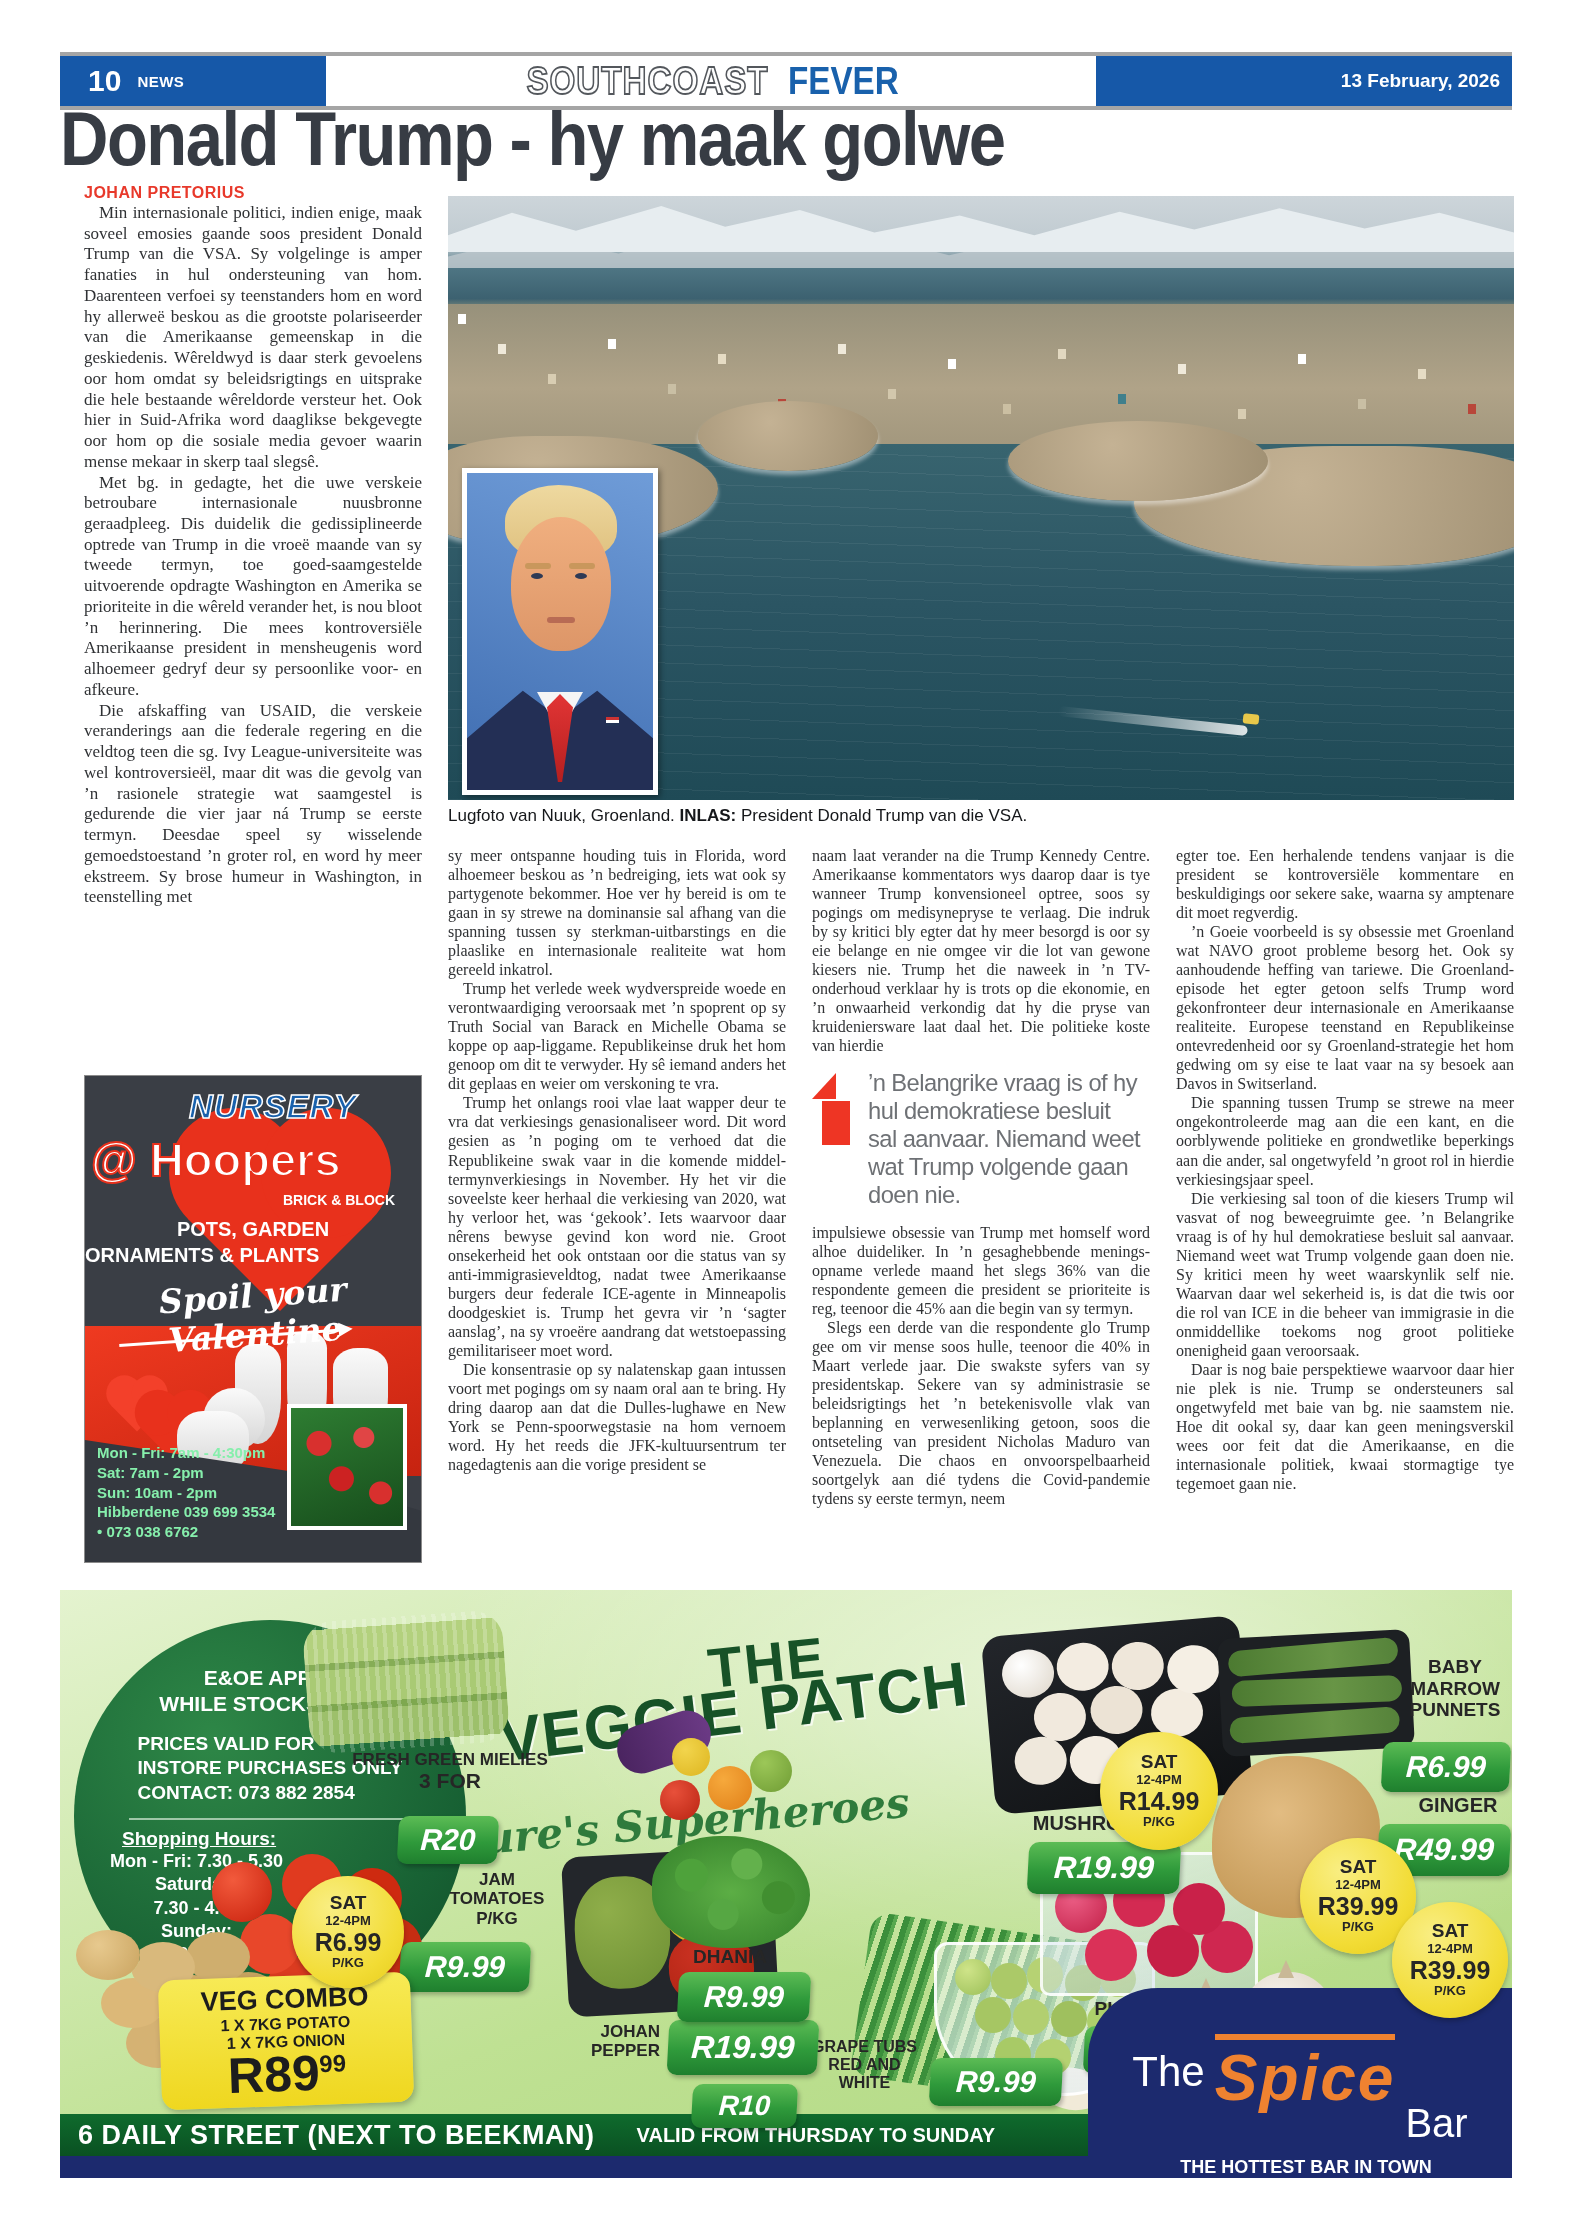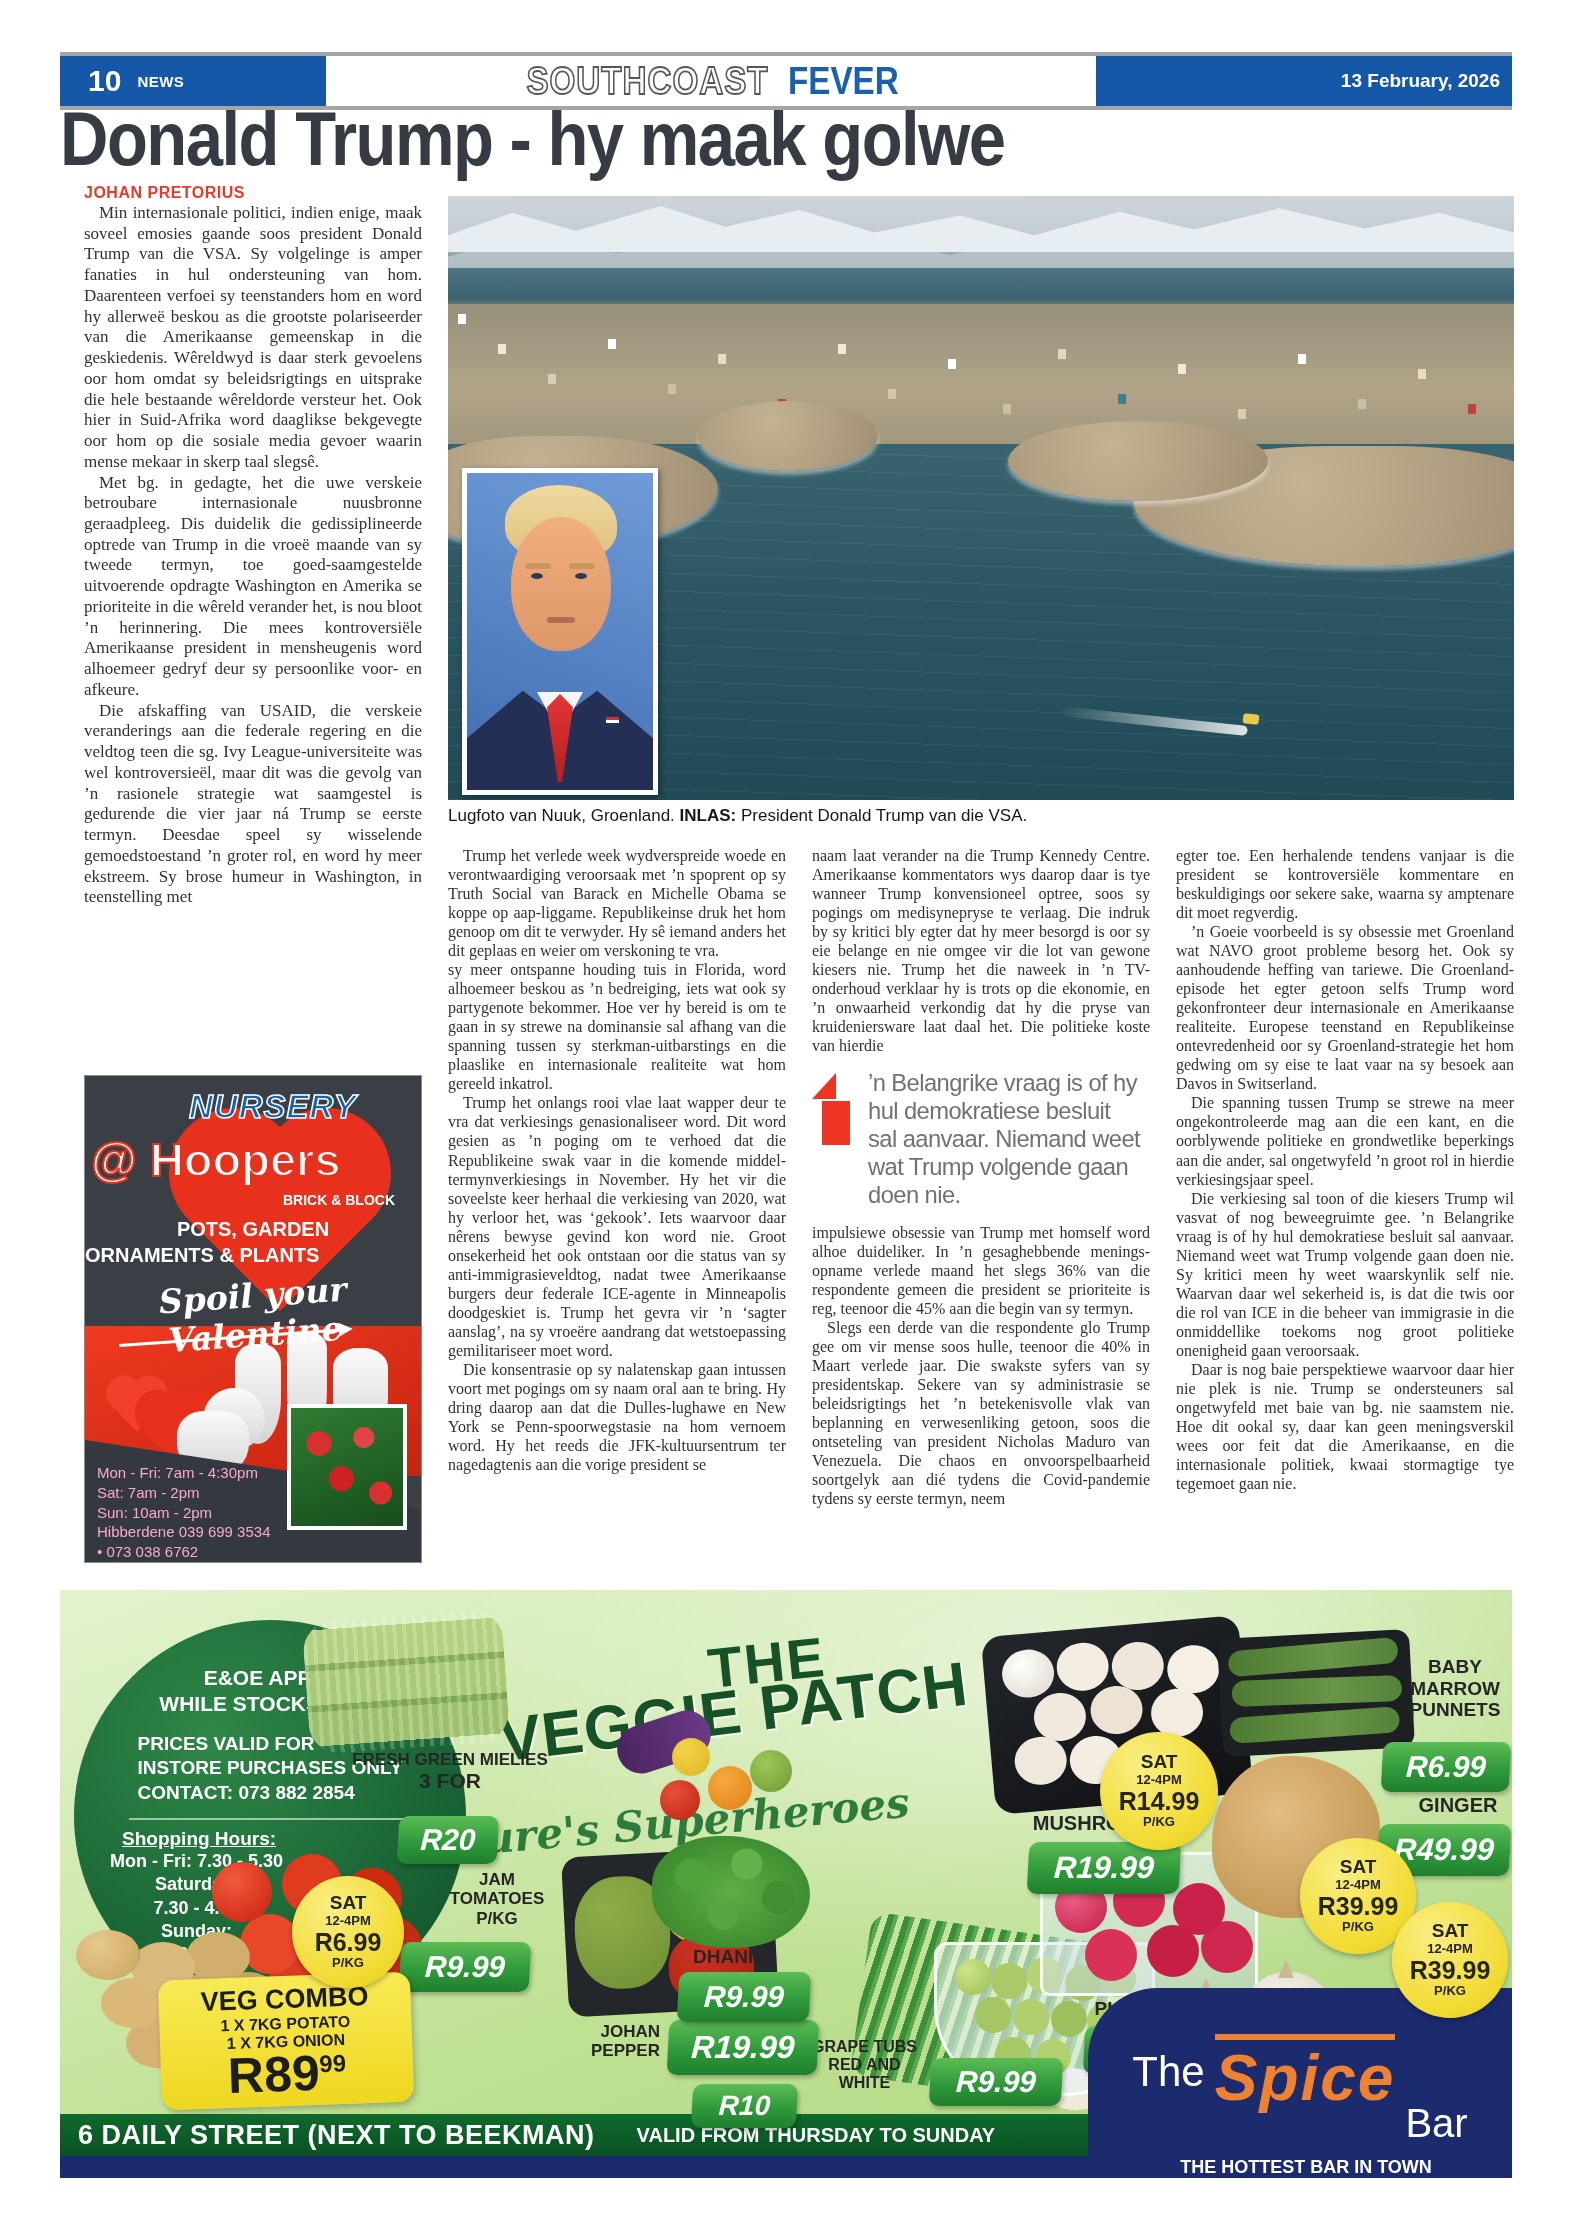--- a/index.html
+++ b/index.html
@@ -85,21 +85,21 @@
   .na-arrow{position:absolute;left:34px;top:260px;width:230px;height:3px;background:#fff;transform:rotate(-4deg);z-index:3}
   .na-arrow::after{content:"";position:absolute;right:-4px;top:-6px;border-left:14px solid #fff;border-top:7px solid transparent;border-bottom:7px solid transparent}
   .pot{position:absolute;background:linear-gradient(180deg,#fafafa,#d5d5d5);z-index:2}
   .pt1{left:150px;top:268px;width:46px;height:100px;border-radius:40% 40% 50% 50%/20% 20% 45% 45%}
   .pt2{left:202px;top:255px;width:40px;height:115px;border-radius:50% 50% 45% 45%/15% 15% 50% 50%}
   .pt3{left:248px;top:272px;width:55px;height:98px;border-radius:45%/20% 20% 50% 50%}
   .pt4{left:118px;top:312px;width:62px;height:62px;border-radius:50%}
   .pt5{left:92px;top:335px;width:72px;height:66px;border-radius:40% 40% 55% 55%}
   .na-flowers{position:absolute;right:14px;top:328px;width:112px;height:118px;border:4px solid #fff;z-index:4;background:radial-gradient(circle at 25% 30%,#d8302e 12px,transparent 13px),radial-gradient(circle at 65% 25%,#e04545 10px,transparent 11px),radial-gradient(circle at 45% 60%,#cc2222 12px,transparent 13px),radial-gradient(circle at 80% 72%,#d8302e 11px,transparent 12px),linear-gradient(160deg,#2e7d32,#174d1c)}
   .na-bottom{position:absolute;left:0;bottom:0;width:100%;height:122px;background:#34383f;clip-path:polygon(0 0,62% 26%,100% 58%,100% 100%,0 100%);z-index:3}
-  .na-hours{position:absolute;left:12px;bottom:0;color:#f9a8d4;font-weight:400;font-size:15px;line-height:1.32;z-index:5}
+  .na-hours{position:absolute;left:12px;bottom:20px;color:#86efac;font-weight:700;font-size:15px;line-height:1.32;z-index:5}
 
   
   .veggie{position:absolute;left:60px;top:1590px;width:1452px;height:588px;overflow:hidden;background:radial-gradient(ellipse at 70% 15%,rgba(255,255,255,.55),transparent 45%),linear-gradient(160deg,#e4f3cf,#bfe193 55%,#aed780)}
   .vg-circle{position:absolute;left:14px;top:30px;width:392px;height:392px;border-radius:50%;background:radial-gradient(circle at 35% 30%,#2e8747,#176033 70%,#104d27);color:#fff;display:flex;flex-direction:column;align-items:center;justify-content:center;text-align:center;padding:0 36px;box-sizing:border-box;z-index:1}
   .vg-eoe{font-size:21px;font-weight:800;line-height:1.25}
   .vg-valid{margin-top:14px;font-size:19px;font-weight:800;line-height:1.3;text-align:left}
   .vg-hr{width:88%;height:2px;background:#9fc7a8;margin:12px 0 8px}
   .vg-hourstitle{font-size:19px;font-weight:800;text-decoration:underline;align-self:flex-start;margin-left:12px}
   .vg-hours{font-size:18px;font-weight:700;line-height:1.3;text-align:center;align-self:flex-start;margin-left:0}
   .vg-the{position:absolute;left:648px;top:40px;font-size:56px;font-weight:900;color:#175227;transform:rotate(-6deg);letter-spacing:2px;z-index:2}
@@ -215,22 +215,22 @@
       <div class="tr-tie"></div>
       <div class="tr-pin"></div>
     </div>
   </figure>
 
   <div class="caption">
     <span>Lugfoto van Nuuk, Groenland. </span><b>INLAS:</b><span> President Donald Trump van die VSA.</span>
   </div>
 
   <div class="bodycol c2 serif">
+    <p class="jp">sy meer ontspanne houding tuis in Florida, word alhoemeer beskou as ’n bedreiging, iets wat ook sy partygenote bekommer. Hoe ver hy bereid is om te gaan in sy strewe na dominansie sal afhang van die spanning tussen sy sterkman-uitbarstings en die plaaslike en internasionale realiteite wat hom gereeld inkatrol.</p>
     <p class="jp ind">Trump het verlede week wydverspreide woede en verontwaardiging veroorsaak met ’n spoprent op sy Truth Social van Barack en Michelle Obama se koppe op aap-liggame. Republikeinse druk het hom genoop om dit te verwyder. Hy sê iemand anders het dit geplaas en weier om verskoning te vra.</p>
-    <p class="jp">sy meer ontspanne houding tuis in Florida, word alhoemeer beskou as ’n bedreiging, iets wat ook sy partygenote bekommer. Hoe ver hy bereid is om te gaan in sy strewe na dominansie sal afhang van die spanning tussen sy sterkman-uitbarstings en die plaaslike en internasionale realiteite wat hom gereeld inkatrol.</p>
     <p class="jp ind">Trump het onlangs rooi vlae laat wapper deur te vra dat verkiesings genasionaliseer word. Dit word gesien as ’n poging om te verhoed dat die Republikeine swak vaar in die komende middel-termynverkiesings in November. Hy het vir die soveelste keer herhaal die verkiesing van 2020, wat hy verloor het, was ‘gekook’. Iets waarvoor daar nêrens bewyse gevind kon word nie. Groot onsekerheid het ook ontstaan oor die status van sy anti-immigrasieveldtog, nadat twee Amerikaanse burgers deur federale ICE-agente in Minneapolis doodgeskiet is. Trump het gevra vir ’n ‘sagter aanslag’, na sy vroeëre aandrang dat wetstoepassing gemilitariseer moet word.</p>
     <p class="jp ind">Die konsentrasie op sy nalatenskap gaan intussen voort met pogings om sy naam oral aan te bring. Hy dring daarop aan dat die Dulles-lughawe en New York se Penn-spoorwegstasie na hom vernoem word. Hy het reeds die JFK-kultuursentrum ter nagedagtenis aan die vorige president se</p>
   </div>
 
   <div class="bodycol c3 serif">
     <p class="jp">naam laat verander na die Trump Kennedy Centre. Amerikaanse kommentators wys daarop daar is tye wanneer Trump konvensioneel optree, soos sy pogings om medisynepryse te verlaag. Die indruk by sy kritici bly egter dat hy meer besorgd is oor sy eie belange en nie omgee vir die lot van gewone kiesers nie. Trump het die naweek in ’n TV-onderhoud verklaar hy is trots op die ekonomie, en ’n onwaarheid verkondig dat hy die pryse van kruideniersware laat daal het. Die politieke koste van hierdie</p>
     <div class="pullquote">
       <div class="qmark"></div>
       <div class="qtext">’n Belangrike vraag is of hy hul demokratiese besluit sal aanvaar. Niemand weet wat Trump volgende gaan doen nie.</div>
     </div>

